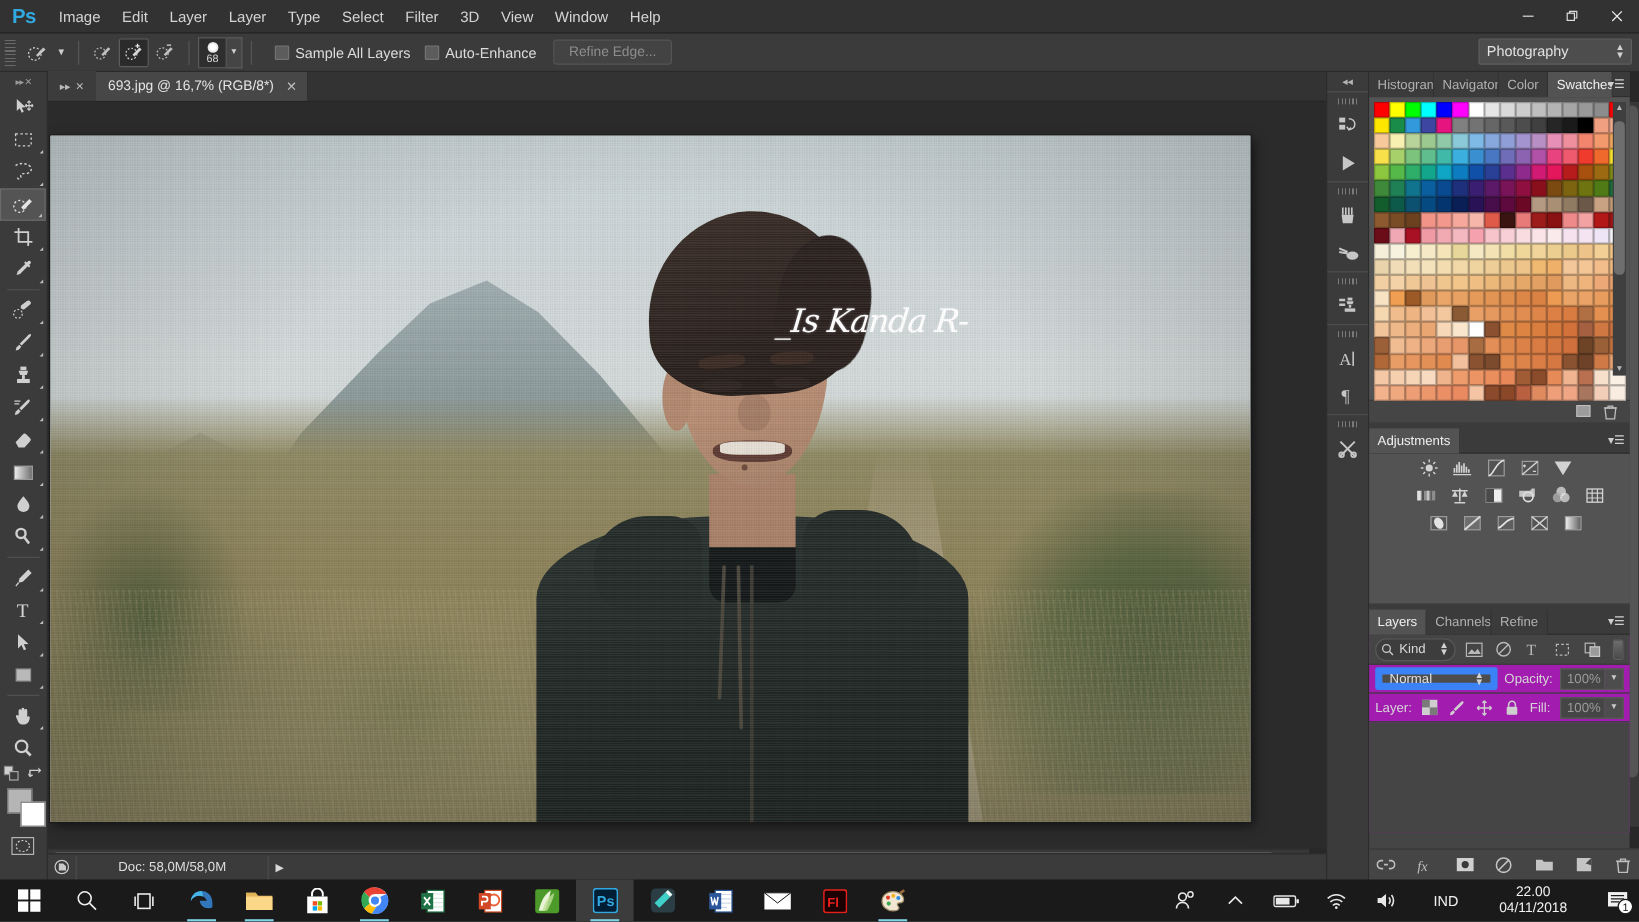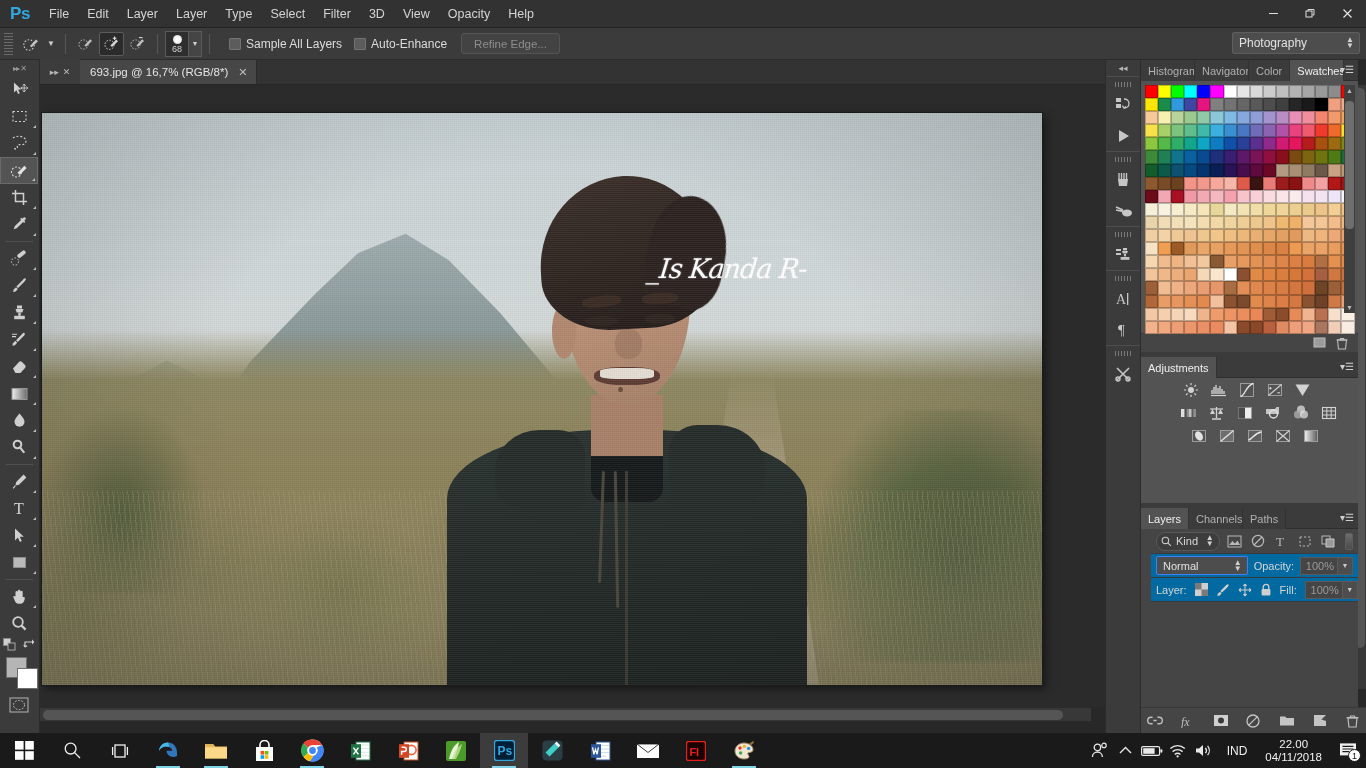--- a/index.html
+++ b/index.html
@@ -332,38 +332,38 @@
 
   
   .adj-panel { background:#535353; height:125px; }
   .adj-title { color:#e8e8e8; font-size:11.5px; font-weight:bold; padding:6px 0 4px 8px; }
   .adj-row { display:flex; gap:9px; padding:3px 0 3px 40px; }
   .adj-row.r2 { padding-left:38px; gap:9px; }
   .adj-row.r3 { padding-left:48px; gap:9px; }
   .adj-ic { width:19px; height:17px; display:flex; align-items:center; justify-content:center; }
 
   
-  .layers-panel { background:#0369a1; height:auto;margin-left:10px; }
+  .layers-panel { background:#a21caf; height:auto; }
   .lyr-filter {
     height:25px; display:flex; align-items:center; gap:5px; padding:0 5px;
     background:#454545; border-bottom:1px solid #3a3a3a;
   }
   .kind-sel {
     width:68px; height:19px; background:#3d3d3d; border:1px solid #585858; border-radius:9px;
     display:flex; align-items:center; padding:0 4px; gap:4px; color:#d7d7d7; font-size:11px;
     position:relative;
   }
   .lyr-fic { width:20px; height:19px; display:flex; align-items:center; justify-content:center; }
   .lyr-toggle { width:9px; height:17px; background:linear-gradient(180deg,#6d6d6d,#4a4a4a); border:1px solid #5d5d5d; border-radius:2px; margin-left:2px; }
   .blend-row {
     height:24px; display:flex; align-items:center; gap:6px; padding:0 5px;
     border-bottom:1px solid #3a3a3a;
   }
   .blend-sel {
-    width:110px; height:19px; background:#4d4d4d; border:1px solid #3b82f6; border-radius:2px;
+    width:110px; height:19px; background:#4d4d4d; border:6px solid #3b82f6; border-radius:2px;
     display:flex; align-items:center; padding:0 6px; color:#e0e0e0; font-size:11px; position:relative;
   }
   .lbl { color:#d6d6d6; font-size:11px; }
   .num-field {
     width:38px; height:18px; background:#454545; border:1px solid #5a5a5a;
     color:#9a9a9a; font-size:11px; display:flex; align-items:center; justify-content:flex-end; padding-right:3px;
   }
   .num-arrow {
     width:15px; height:18px; background:#4d4d4d; border:1px solid #5a5a5a; border-left:none;
     display:flex; align-items:center; justify-content:center; color:#c9c9c9; font-size:7px;
@@ -398,51 +398,51 @@
   }
   .tb-start { width:48px; height:35px; display:flex; align-items:center; justify-content:center; }
   .tb-ic {
     width:48px; height:35px; display:flex; align-items:center; justify-content:center;
     position:relative;
   }
   .tb-ic.running::after {
     content:''; position:absolute; left:12px; bottom:0; width:24px; height:2.5px; background:#7fd4e8;
   }
   .tb-ic.active { background:#3c3c3c; }
-  .tray { position:absolute; right:0; top:0; height:35px; display:flex; align-items:center; gap:0; }
+  .tray { position:absolute; right:0; top:0; height:35px; display:flex; align-items:center; gap:16px; }
   .tray-ic { width:26px; height:35px; display:flex; align-items:center; justify-content:center; color:#e8e8e8; }
   .tray-lang { color:#f0f0f0; font-size:12px; padding:0 10px; }
   .tray-clock {
     color:#f2f2f2; font-size:11.5px; line-height:13px; text-align:center; padding:0 8px;
   }
   .tray-notif { width:36px; height:35px; display:flex; align-items:center; justify-content:center; position:relative; }
   .notif-badge {
     position:absolute; right:5px; bottom:6px; width:13px; height:13px; border-radius:50%;
     background:#fff; color:#111; font-size:9px; display:flex; align-items:center; justify-content:center;
     border:1px solid #1a1a1a;
   }
   svg { display:block; }
 </style>
 </head>
 <body>
 
 <div class="app">
 
   <div class="menubar">
     <div class="ps-logo">Ps</div>
-    <div class="menu-item">File</div>
+    <div class="menu-item">Image</div>
     <div class="menu-item">Edit</div>
     <div class="menu-item">Layer</div>
     <div class="menu-item">Layer</div>
     <div class="menu-item">Type</div>
     <div class="menu-item">Select</div>
     <div class="menu-item">Filter</div>
     <div class="menu-item">3D</div>
     <div class="menu-item">View</div>
-    <div class="menu-item">Opacity</div>
+    <div class="menu-item">Window</div>
     <div class="menu-item">Help</div>
     <div class="win-ctrls">
       <div class="win-btn">
         <svg width="11" height="11" viewBox="0 0 11 11">
             <rect x="1" y="5" width="9" height="1" fill="#ddd"></rect>
           </svg>
       </div>
       <div class="win-btn">
         <svg width="11" height="11" viewBox="0 0 11 11">
             <rect x="1" y="3" width="6" height="6" fill="none" stroke="#ddd"></rect>
@@ -751,20 +751,30 @@
     </div>
   </div>
 
   <div class="cv-scroll-v">
     <div class="cv-thumb-v"></div>
   </div>
   <div class="cv-scroll-h">
     <div class="cv-thumb-h"></div>
   </div>
 
+  <div class="statusbar">
+    <div class="sb-btn">
+      <svg width="13" height="13" viewBox="0 0 13 13">
+          <circle cx="6.5" cy="6.5" r="5.6" fill="none" stroke="#c9c9c9"></circle>
+          <path d="M4 3.5h3.6l2.4 2.4v3.6H4z" fill="#c9c9c9"></path>
+        </svg>
+    </div>
+    <div class="sb-doc">Doc: 58,0M/58,0M</div>
+    <div class="sb-arrow">▶</div>
+  </div>
 
   <div class="dockstrip">
     <div class="ds-collapse">◂◂</div>
 
     <div class="ds-group">
       <div class="ds-grip">
           <i></i>
         </div>
       <div class="ds-icon">
         <svg width="19" height="18" viewBox="0 0 19 18">
@@ -1302,21 +1312,21 @@
             </svg>
         </div>
       </div>
     </div>
 
     <div class="panel-divider"></div>
 
     <div class="panel-tabs">
       <div class="ptab active">Layers</div>
       <div class="ptab">Channels</div>
-      <div class="ptab">Paths</div>
+      <div class="ptab">Refine</div>
       <div class="pmenu">▾☰</div>
     </div>
 
     <div class="layers-panel">
       <div class="lyr-filter">
         <div class="kind-sel">
           <svg width="11" height="11" viewBox="0 0 11 11">
               <circle cx="4.4" cy="4.4" r="3.2" fill="none" stroke="#c9c9c9" stroke-width="1.1"></circle>
               <path d="M6.8 6.8l3 3" stroke="#c9c9c9" stroke-width="1.2"></path>
             </svg>

